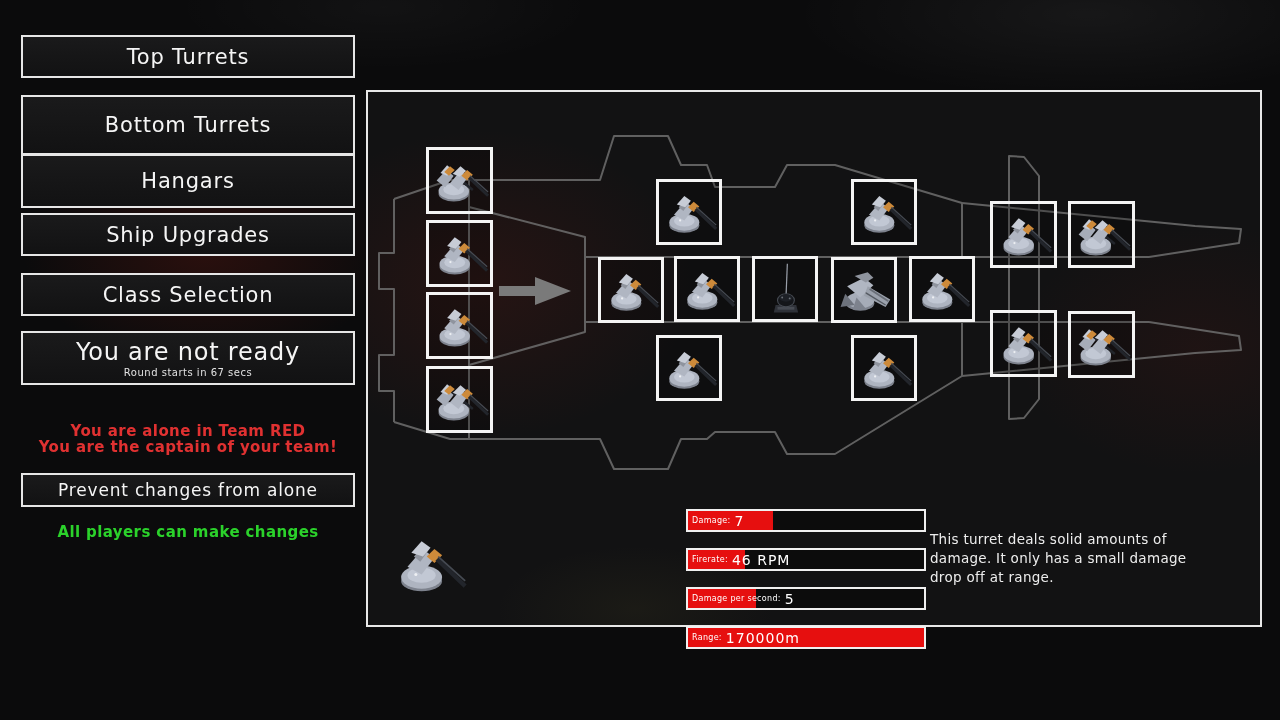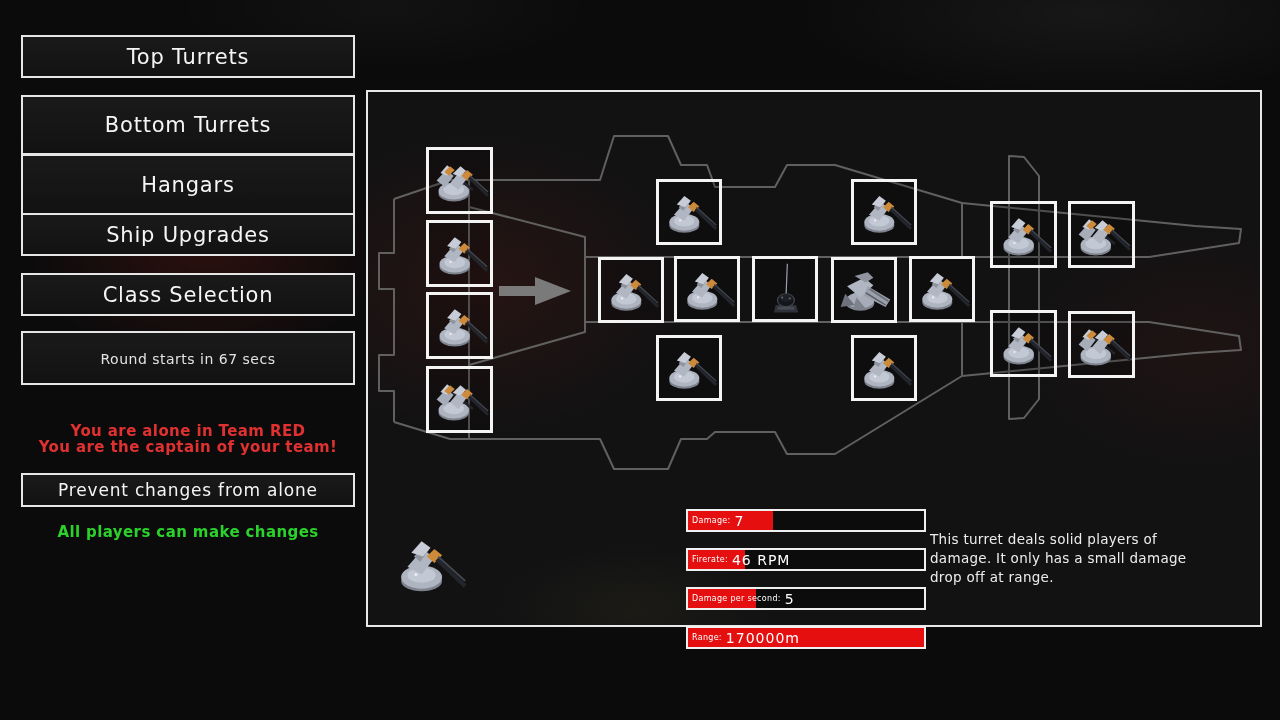--- a/index.html
+++ b/index.html
@@ -15,21 +15,21 @@
   }
   
   .side-btn{
     position:absolute;left:21px;width:334px;box-sizing:border-box;
     border:2px solid #e6e6e6;background:linear-gradient(180deg,#1a1a1b,#121213);
     display:flex;flex-direction:column;align-items:center;justify-content:center;
     color:#f5f5f5;letter-spacing:0.8px;cursor:pointer;
   }
   .side-btn .main{font-size:21px;font-weight:500;white-space:nowrap;}
   .ready .main{font-size:24px;}
-  .ready .sub{font-size:14px;color:#e2e2e2;margin-top:1px;letter-spacing:0.5px;}
+  .ready .sub{font-size:10px;color:#e2e2e2;margin-top:1px;letter-spacing:0.5px;}
   .status-line{
     position:absolute;left:21px;width:334px;text-align:center;
     font-size:15px;font-weight:600;letter-spacing:0.4px;
   }
   
   .panel{
     position:absolute;left:366px;top:90px;width:896px;height:537px;box-sizing:border-box;
     border:2px solid #e8e8e8;
     background:
       radial-gradient(300px 220px at 13% 36%, rgba(130,30,20,0.18), rgba(0,0,0,0) 70%),
@@ -120,31 +120,32 @@
   </defs>
 </svg>
 
 <div>
   <div class="side-btn" style="top:35px;height:43px;">
       <span class="main">Top Turrets</span>
     </div>
   <div class="side-btn" style="top:95px;height:60px;">
       <span class="main">Bottom Turrets</span>
     </div>
-  <div class="side-btn" style="top:154px;height:61px;">
+  <div class="side-btn" style="top:154px;height:54px;">
       <span class="main">Hangars</span>
     </div>
   <div class="side-btn" style="top:213px;height:43px;">
       <span class="main">Ship Upgrades</span>
     </div>
   <div class="side-btn" style="top:273px;height:43px;">
       <span class="main">Class Selection</span>
     </div>
 
   <div class="side-btn ready" style="top:331px;height:54px;">
+    <span class="main">You are not ready</span>
     <span class="sub">Round starts in 67 secs</span>
   </div>
 
   <div class="status-line" style="top:422px;color:#e03131;">You are alone in Team RED</div>
   <div class="status-line" style="top:438px;color:#e03131;">You are the captain of your team!</div>
 
   <div class="side-btn" style="top:473px;height:34px;">
     <span class="main" style="font-size:17px;">Prevent changes from alone</span>
   </div>
 
@@ -288,14 +289,14 @@
         </div>
       </div>
       <div class="stat-bar">
         <div class="fill" style="width: 100%; background: rgb(230, 15, 15);"></div>
         <div class="stat-text">
           <span class="stat-label">Range:</span>
           <span class="stat-value">170000m</span>
         </div>
       </div>
     </div>
-  <div class="turret-desc">This turret deals solid players of damage. It only has a small damage drop off at range.</div>
+  <div class="turret-desc">This turret deals solid amounts of damage. It only has a small damage drop off at range.</div>
 </div>
 
 </body></html>

